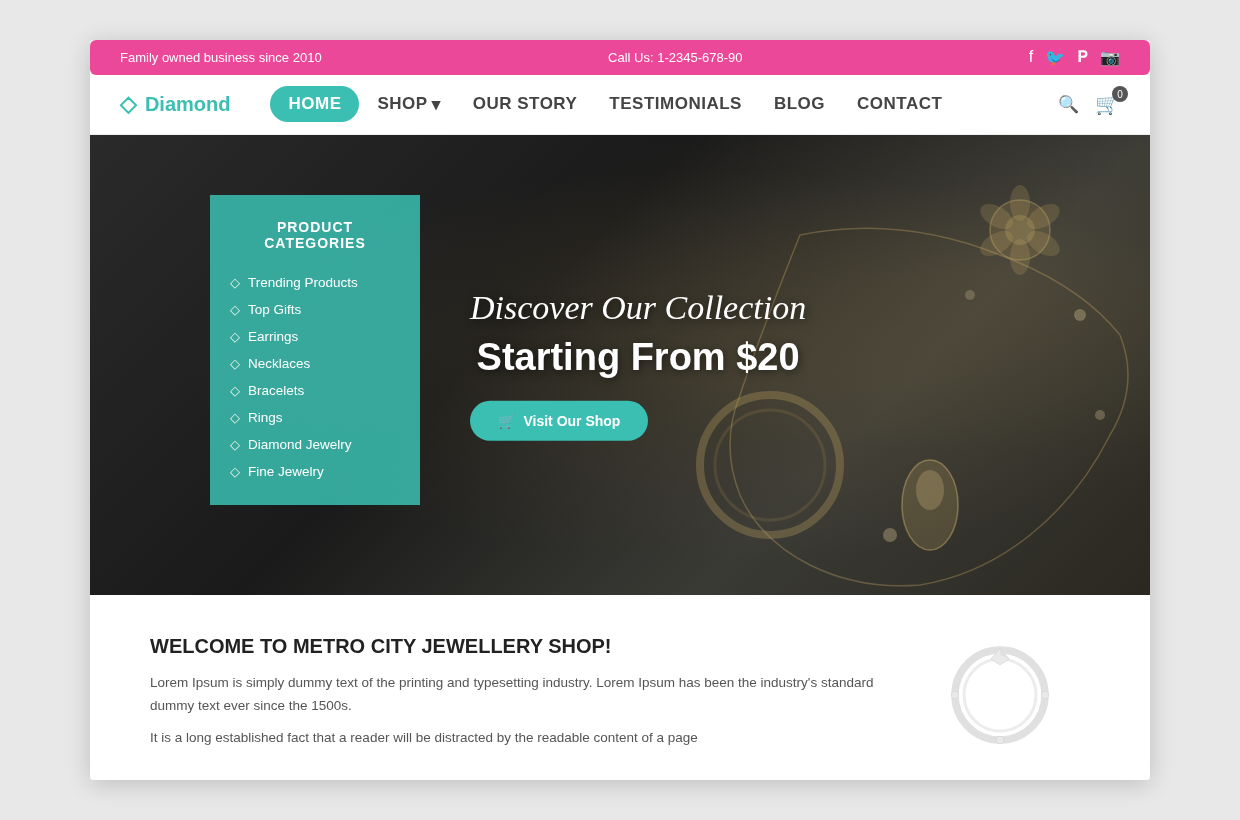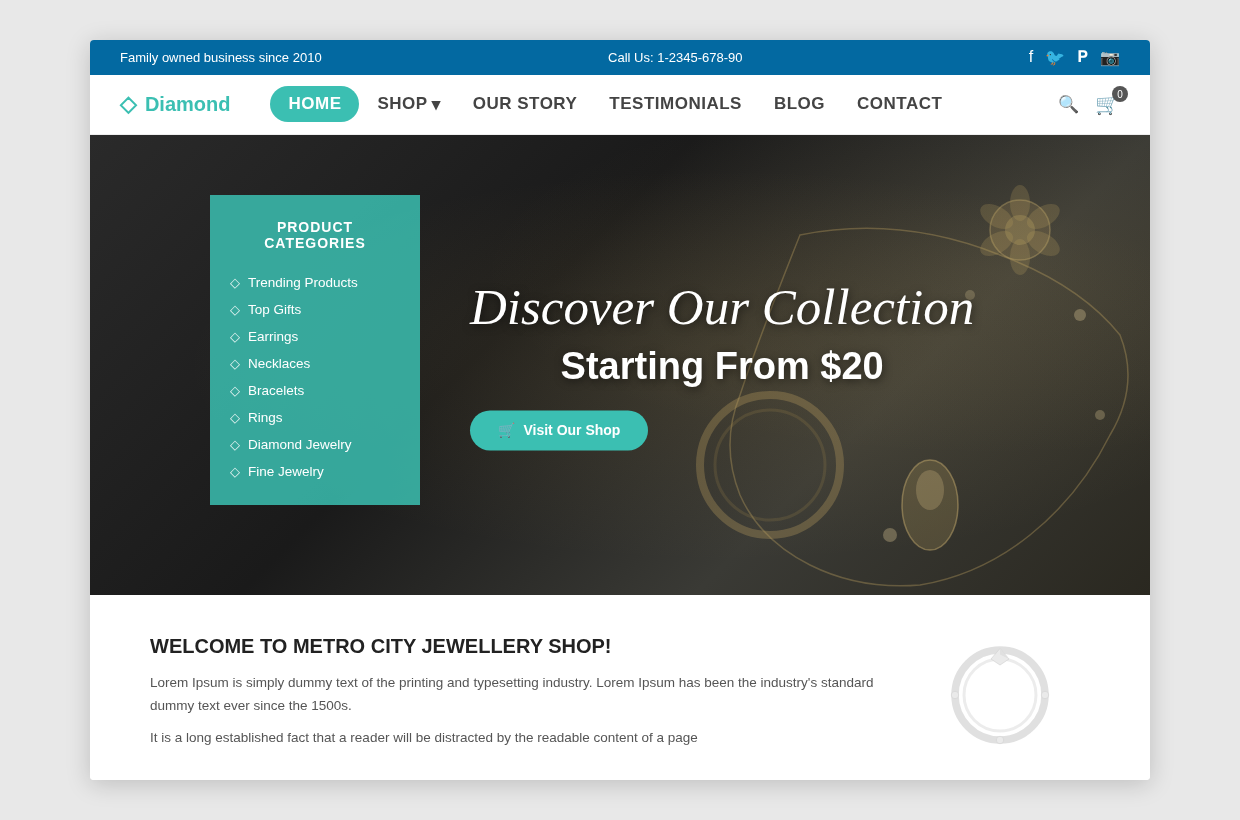--- a/index.html
+++ b/index.html
@@ -14,25 +14,26 @@
     .browser-window {
       width: 1060px;
       box-shadow: 0 4px 24px rgba(0,0,0,0.18);
       background: #fff;
       border-radius: 4px;
       overflow: hidden;
     }
 
     
     .top-bar {
-      background: #0369a1;
+      background: #ec4899;
       display: flex;
       align-items: center;
       justify-content: space-between;
       padding: 8px 30px;
+      border-radius: 6px;
     }
     .top-bar-left, .top-bar-center {
       color: #fff;
       font-size: 13px;
     }
     .top-bar-social {
       display: flex;
       gap: 12px;
     }
     .social-icon {
@@ -189,21 +190,21 @@
     .hero-text {
       position: absolute;
       left: 380px;
       top: 50%;
       transform: translateY(-50%);
       z-index: 2;
     }
     .hero-discover {
       font-family: 'Georgia', serif;
       font-style: italic;
-      font-size: 51px;
+      font-size: 34px;
       color: #fff;
       font-weight: normal;
       line-height: 1.1;
       text-shadow: 1px 2px 8px rgba(0,0,0,0.5);
     }
     .hero-starting {
       font-size: 38px;
       font-weight: bold;
       color: #fff;
       margin-top: 10px;

